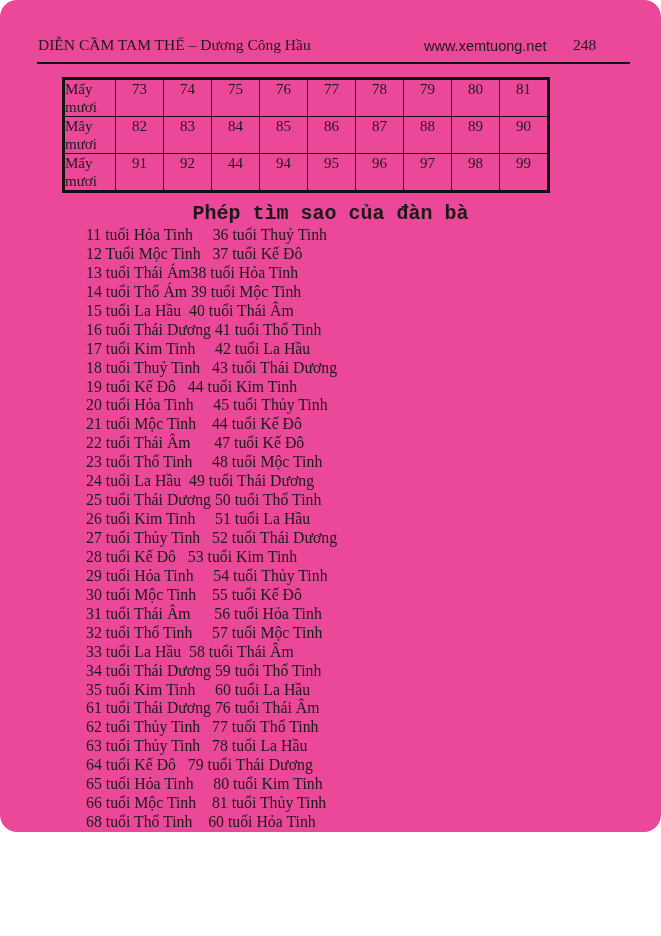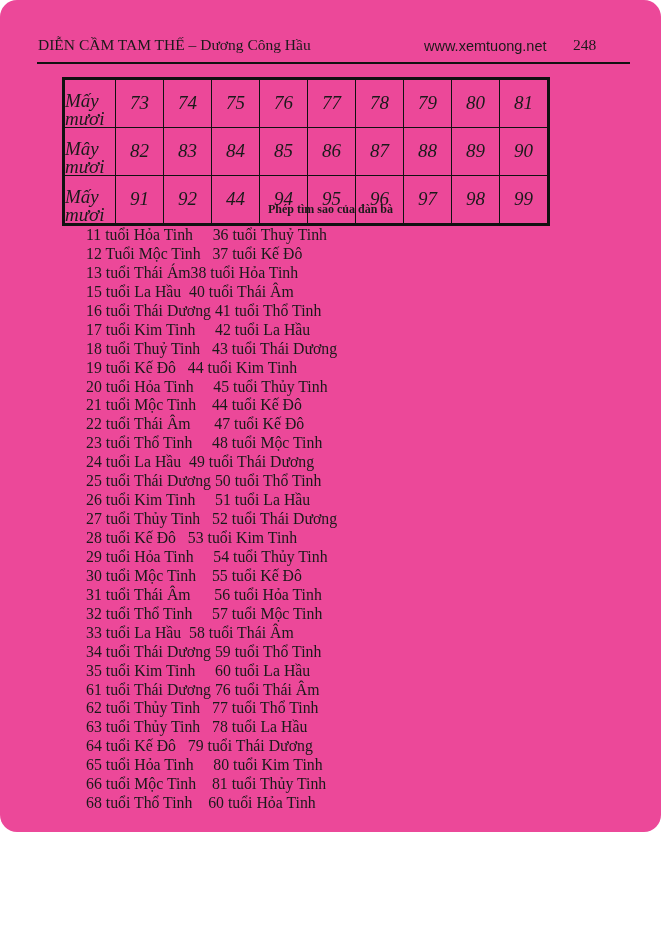--- a/index.html
+++ b/index.html
@@ -51,41 +51,41 @@
     left: 62px;
     top: 77px;
     border-collapse: collapse;
     border: 3px solid #111111;
     table-layout: fixed;
   }
   table.age-table td {
     border: 1.6px solid #111111;
     height: 35px;
     vertical-align: top;
-    font-size: 19px;
-    padding: 12px 0 0 0;
-    font-style: italic;
+    font-size: 15px;
+    padding: 1px 0 0 0;
   }
   td.label-cell {
     width: 50px;
     padding-left: 6px;
     line-height: 17.5px;
   }
   td.num-cell {
     width: 47px;
     text-align: center;
   }
   .section-title {
     position: absolute;
     left: 0;
     top: 202px;
     width: 661px;
     text-align: center;
     font-weight: bold;
-    font-size: 12px;
+    font-size: 20px;
+    font-family: Liberation Mono, monospace;
   }
   .star-list {
     position: absolute;
     left: 86px;
     top: 226px;
     font-size: 15.8px;
     line-height: 18.93px;
   }
   .star-line {
     white-space: pre;
@@ -154,20 +154,21 @@
         </tr>
       </tbody>
   </table>
 
   <div class="section-title">Phép tìm sao của đàn bà</div>
 
   <div class="star-list">
       <div class="star-line">11 tuổi Hỏa Tinh     36 tuổi Thuỷ Tinh</div>
       <div class="star-line">12 Tuổi Mộc Tinh   37 tuổi Kế Đô</div>
       <div class="star-line">13 tuổi Thái Ám38 tuổi Hỏa Tinh</div>
+      <div class="star-line">14 tuổi Thổ Ám 39 tuổi Mộc Tinh</div>
       <div class="star-line">15 tuổi La Hầu  40 tuổi Thái Âm</div>
       <div class="star-line">16 tuổi Thái Dương 41 tuổi Thổ Tinh</div>
       <div class="star-line">17 tuổi Kim Tinh     42 tuổi La Hầu</div>
       <div class="star-line">18 tuổi Thuỷ Tinh   43 tuổi Thái Dương</div>
       <div class="star-line">19 tuổi Kế Đô   44 tuổi Kim Tinh</div>
       <div class="star-line">20 tuổi Hỏa Tinh     45 tuổi Thủy Tinh</div>
       <div class="star-line">21 tuổi Mộc Tinh    44 tuổi Kế Đô</div>
       <div class="star-line">22 tuổi Thái Âm      47 tuổi Kế Đô</div>
       <div class="star-line">23 tuổi Thổ Tinh     48 tuổi Mộc Tinh</div>
       <div class="star-line">24 tuổi La Hầu  49 tuổi Thái Dương</div>

